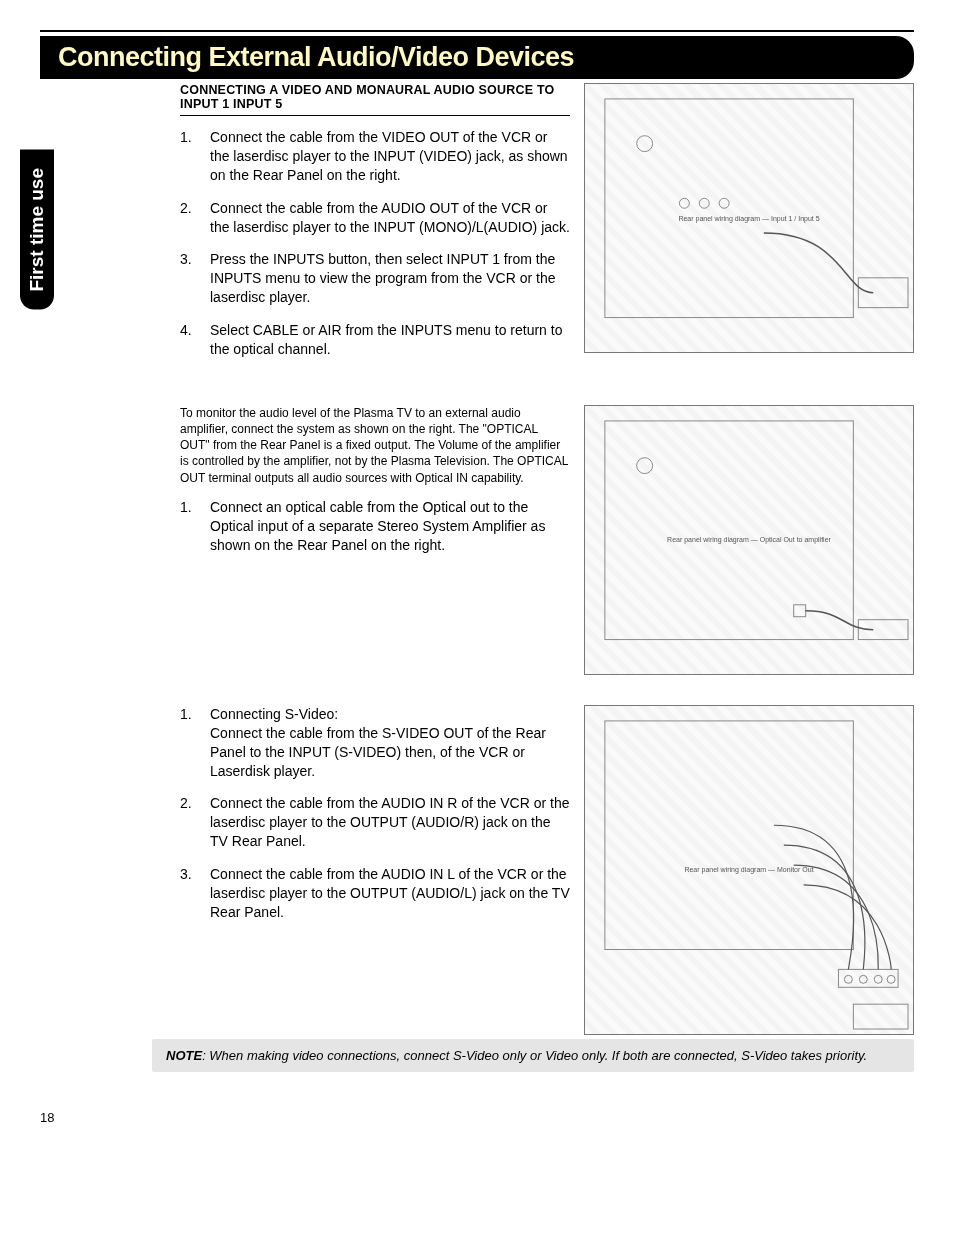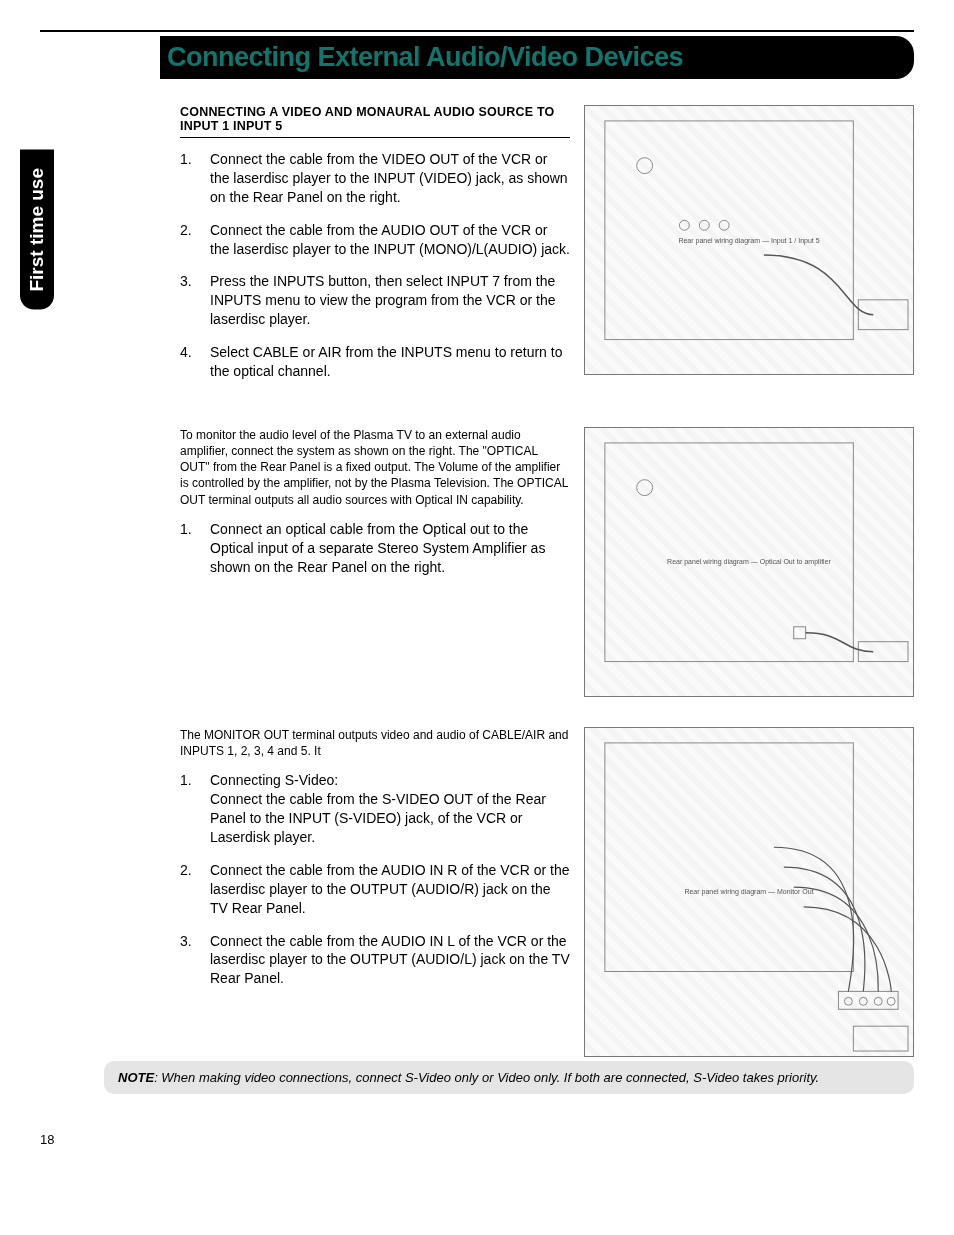--- a/index.html
+++ b/index.html
@@ -15,24 +15,23 @@
     position: relative;
     width: 954px;
     padding: 30px 40px 30px 40px;
   }
   .black-rule {
     border-top: 2px solid #000;
     margin-bottom: 4px;
   }
   .title-bar {
     background: #000;
-    color: #0f766e;
+    color: #fef9c3;
     border-radius: 0 18px 18px 0;
-    padding: 6px 7px;
-    margin-left: 120px;
+    padding: 6px 18px;
     margin-right: 0;
     font-weight: 900;
     font-size: 27px;
     font-family: Arial, sans-serif;
     letter-spacing: -0.5px;
   }
   .side-tab {
     position: absolute;
     left: 20px;
     top: 150px;
@@ -42,21 +41,21 @@
     padding: 18px 6px;
     writing-mode: vertical-rl;
     transform: rotate(180deg);
     font-weight: 700;
     font-size: 19px;
     text-align: center;
   }
   .content {
     margin-left: 140px;
     margin-right: 0;
-    padding-top: 26px;
+    padding-top: 4px;
   }
   .two-col {
     display: flex;
     gap: 14px;
     align-items: flex-start;
   }
   .col-left { flex: 1 1 auto; }
   .col-right { flex: 0 0 330px; }
   .section-heading {
     font-weight: 900;
@@ -94,25 +93,25 @@
     position: relative;
     font-size: 7px;
     color: #555;
     display: flex;
     align-items: center;
     justify-content: center;
   }
   .diagram svg { position: absolute; inset: 0; }
   .note-box {
     background: #e5e5e5;
-    border-radius: 10px;
+    border-radius: 2px;
     padding: 8px 20px 8px 14px;
     font-size: 13px;
     line-height: 1.35;
-    margin-left: 64px;
+    margin-left: 112px;
     margin-top: 4px;
   }
   .note-box .note-label { font-weight: 900; font-style: italic; }
   .note-box .note-text { font-style: italic; }
   .page-num {
     text-align: left;
     font-size: 13px;
     padding: 8px 0 20px 40px;
   }
 </style>
@@ -140,21 +139,21 @@
           <li>
             <span class="num">1.</span>
             <span class="li-body">Connect the cable from the VIDEO OUT of the VCR or the laserdisc player to the INPUT (VIDEO) jack, as shown on the Rear Panel on the right.</span>
           </li>
           <li>
             <span class="num">2.</span>
             <span class="li-body">Connect the cable from the AUDIO OUT of the VCR or the laserdisc player to the INPUT (MONO)/L(AUDIO) jack.</span>
           </li>
           <li>
             <span class="num">3.</span>
-            <span class="li-body">Press the INPUTS button, then select INPUT 7 from the INPUTS menu to view the program from the VCR or the laserdisc player.</span>
+            <span class="li-body">Press the INPUTS button, then select INPUT 1 from the INPUTS menu to view the program from the VCR or the laserdisc player.</span>
           </li>
           <li>
             <span class="num">4.</span>
             <span class="li-body">Select CABLE or AIR from the INPUTS menu to return to the optical channel.</span>
           </li>
         </ol>
       </div>
       <div class="col-right">
         <div class="diagram">
           <span>Rear panel wiring diagram — Input 1 / Input 5</span>
@@ -190,27 +189,26 @@
             <circle cx="60" cy="60" r="8" fill="none" stroke="#888"></circle>
             <rect x="210" y="200" width="12" height="12" fill="none" stroke="#888"></rect>
             <path d="M222 206 C 260 206 260 225 290 225" fill="none" stroke="#555" stroke-width="1.5"></path>
           </svg>
         </div>
       </div>
     </div>
 
     <div class="two-col" style="margin-top:30px">
       <div class="col-left">
-        <div class="body-text">The MONITOR OUT terminal outputs video and audio of CABLE/AIR and INPUTS 1, 2, 3, 4 and 5.  It</div>
         <ol class="num-list">
           <li>
             <span class="num">1.</span>
             <span class="li-body">
               <span>Connecting S-Video:</span><br>
-              <span>Connect the cable from the S-VIDEO OUT of the Rear Panel to the INPUT (S-VIDEO) jack, of the VCR or Laserdisk player.</span>
+              <span>Connect the cable from the S-VIDEO OUT of the Rear Panel to the INPUT (S-VIDEO) then, of the VCR or Laserdisk player.</span>
             </span>
           </li>
           <li>
             <span class="num">2.</span>
             <span class="li-body">Connect the cable from the AUDIO IN R of the VCR or the laserdisc player to the OUTPUT (AUDIO/R) jack on the TV Rear Panel.</span>
           </li>
           <li>
             <span class="num">3.</span>
             <span class="li-body">Connect the cable from the AUDIO IN L of the VCR or the laserdisc player to the OUTPUT (AUDIO/L) jack on the TV Rear Panel.</span>
           </li>

